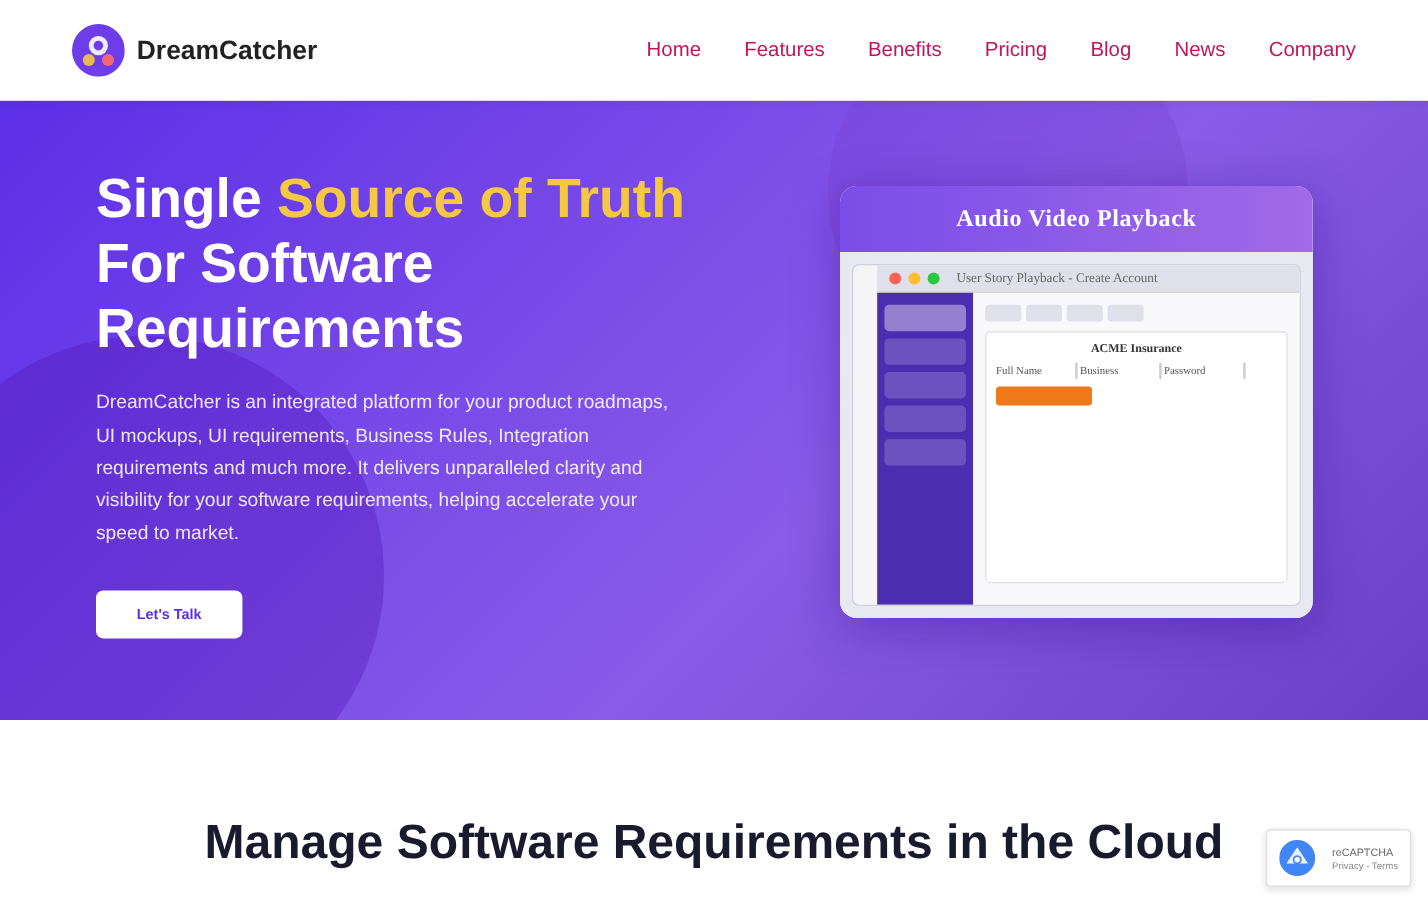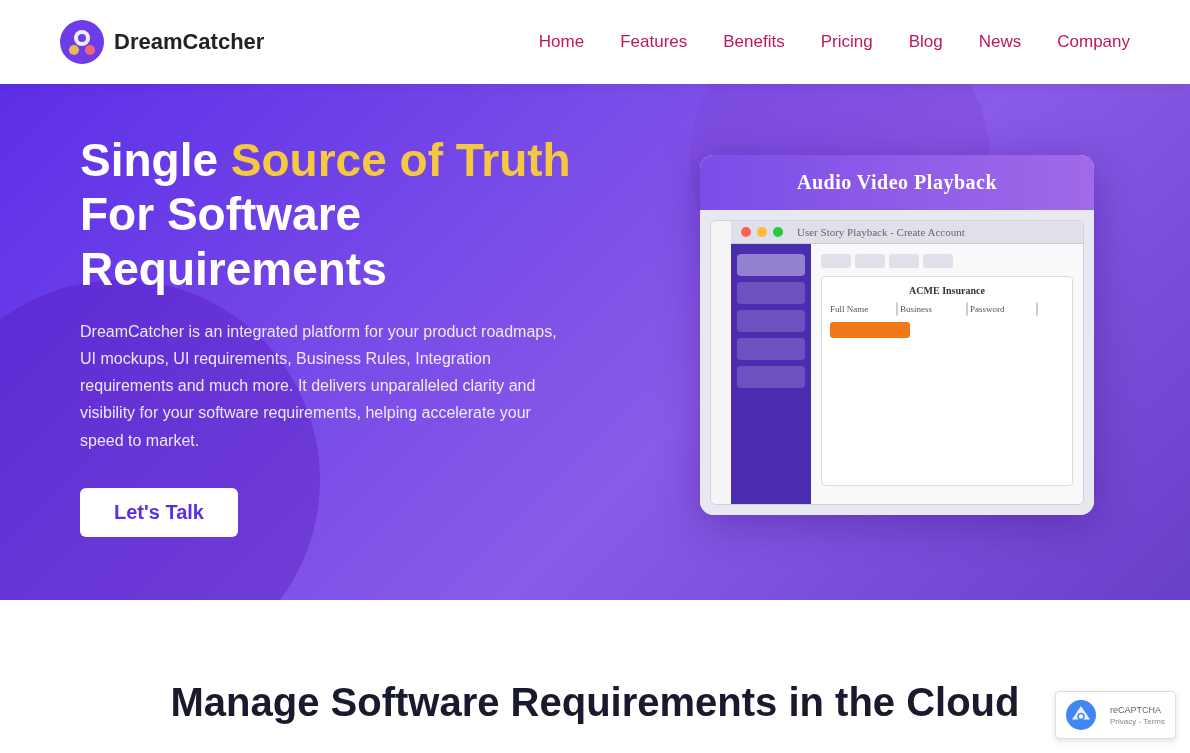--- a/index.html
+++ b/index.html
@@ -81,21 +81,21 @@
       margin-bottom: 34px;
       max-width: 480px;
     }
     .btn-talk {
       display: inline-block;
       background: #fff;
       color: #5b2ee8;
       border: none;
       border-radius: 6px;
       padding: 13px 34px;
-      font-size: 20px;
+      font-size: 12px;
       font-weight: 700;
       cursor: pointer;
       text-decoration: none;
       transition: background 0.2s, color 0.2s;
     }
 
     
     .hero-video {
       flex: 0 0 auto;
       margin-left: 60px;

